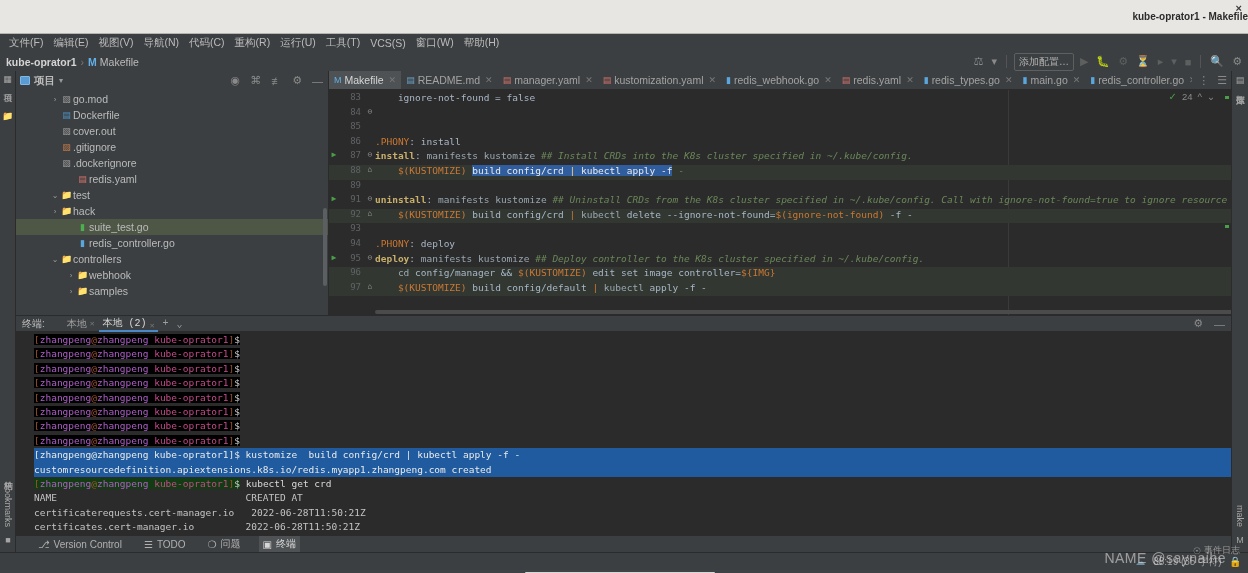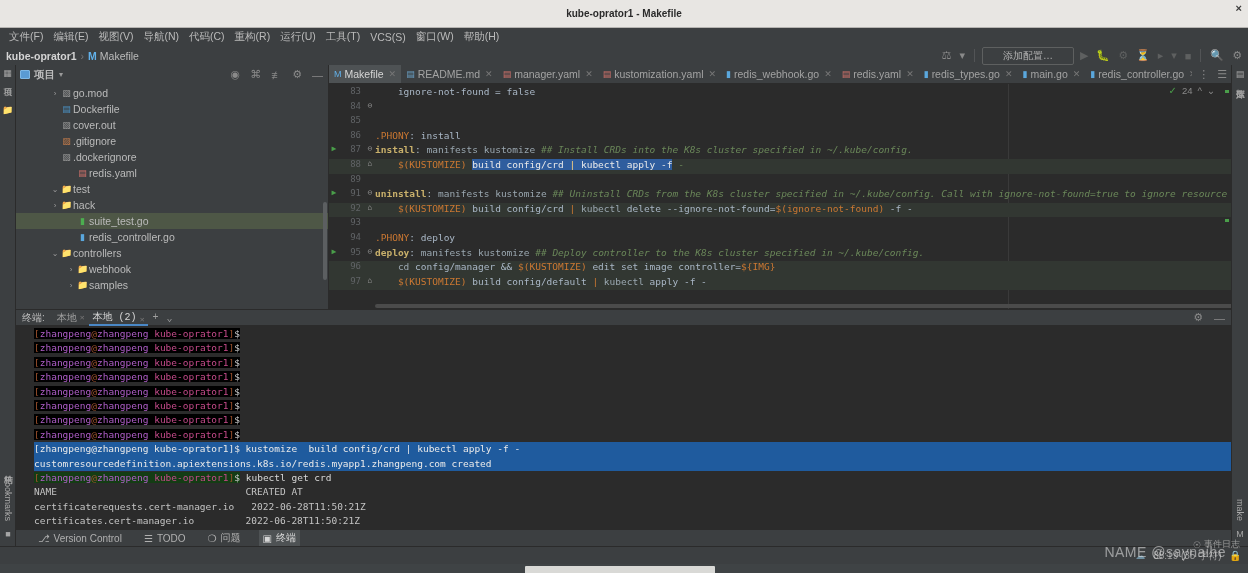--- a/index.html
+++ b/index.html
@@ -6,22 +6,22 @@
   html, body {
     width: 1248px; height: 573px;
     background: #3c3f41;
     font-family: "Liberation Sans", "DejaVu Sans", sans-serif;
     overflow: hidden;
   }
   .app { position: relative; width: 1248px; height: 573px; background: #3c3f41; }
 
   
   .titlebar {
-    height: 28px; background: #e8e6e3; color: #2b2b2b;
-    display: flex; align-items: center; justify-content: center;
+    height: 34px; background: #e8e6e3; color: #2b2b2b;
+    display: flex; align-items: center; justify-content: flex-end;
     font-size: 10px; font-weight: bold; position: relative;
     border-bottom: 1px solid #b6b4b1;
   }
   .titlebar .tb-close {
     position: absolute; right: 6px; top: 2px; font-size: 11px;
     color: #3a3a3a; line-height: 12px; cursor: pointer;
   }
 
   
   .menubar {
@@ -38,21 +38,21 @@
   .navrow .crumb-proj { font-weight: bold; color: #d4d4d4; }
   .navrow .crumb-sep { color: #777; margin: 0 4px; }
   .navrow .crumb-mk { color: #bbbbbb; }
   .navrow .mk-badge { color: #62b0e8; font-weight: bold; margin-right: 3px; }
   .navrow-right {
     position: absolute; right: 4px; top: 0; height: 19px;
     display: flex; align-items: center; gap: 4px;
   }
   .run-config {
     border: 1px solid #5e6060; border-radius: 2px; color: #b0b0b0;
-    font-size: 10px; padding: 1px 20px; background: #3c3f41;
+    font-size: 10px; padding: 1px 4px; background: #3c3f41;
   }
   .tbicon { color: #8a8a8a; font-size: 11px; padding: 0 2px; cursor: default; }
   .tbicon.dim { color: #5e6060; }
   .vsep { width:1px; height:13px; background:#525456; margin:0 3px; }
 
   
   .body-area { display: flex; height: 481px; }
 
   
   .left-rail {
@@ -174,21 +174,21 @@
   }
   .minimap-mark { position: absolute; right: 2px; width: 4px; background: #4a9e4a; }
 
   
   .term-panel { height: 237px; background: #2b2b2b; display: flex; flex-direction: column; }
   .term-header {
     height: 16px; background: #3c3f41; display: flex; align-items: center;
     padding-left: 6px; font-size: 10px; color: #bbbbbb; position: relative;
     border-top: 1px solid #2b2b2b;
   }
-  .tm-label { color: #bbbbbb; margin-right: 8px; }
+  .tm-label { color: #bbbbbb; margin-right: 18px; }
   .tm-tab { padding: 0 4px; color: #a0a0a0; display: flex; align-items:center; gap:3px;font-family:Liberation Mono, monospace; }
   .tm-tab.active { color: #d6d6d6; border-bottom: 2px solid #4a88c7; align-items: flex-end; }
   .tm-x { font-size: 8px; color: #777; }
   .term-header-right { position: absolute; right: 4px; display: flex; gap: 7px; align-items:center; }
   .term-body {
     flex: 1; background: #2b2b2b; padding: 2px 0 0 18px; overflow: hidden;
     font-family: "DejaVu Sans Mono", "Liberation Mono", monospace;
     font-size: 9.5px; line-height: 14.4px; color: #c4c4c4; white-space: pre;
   }
   .tline { height: 14.4px; white-space: pre; }

